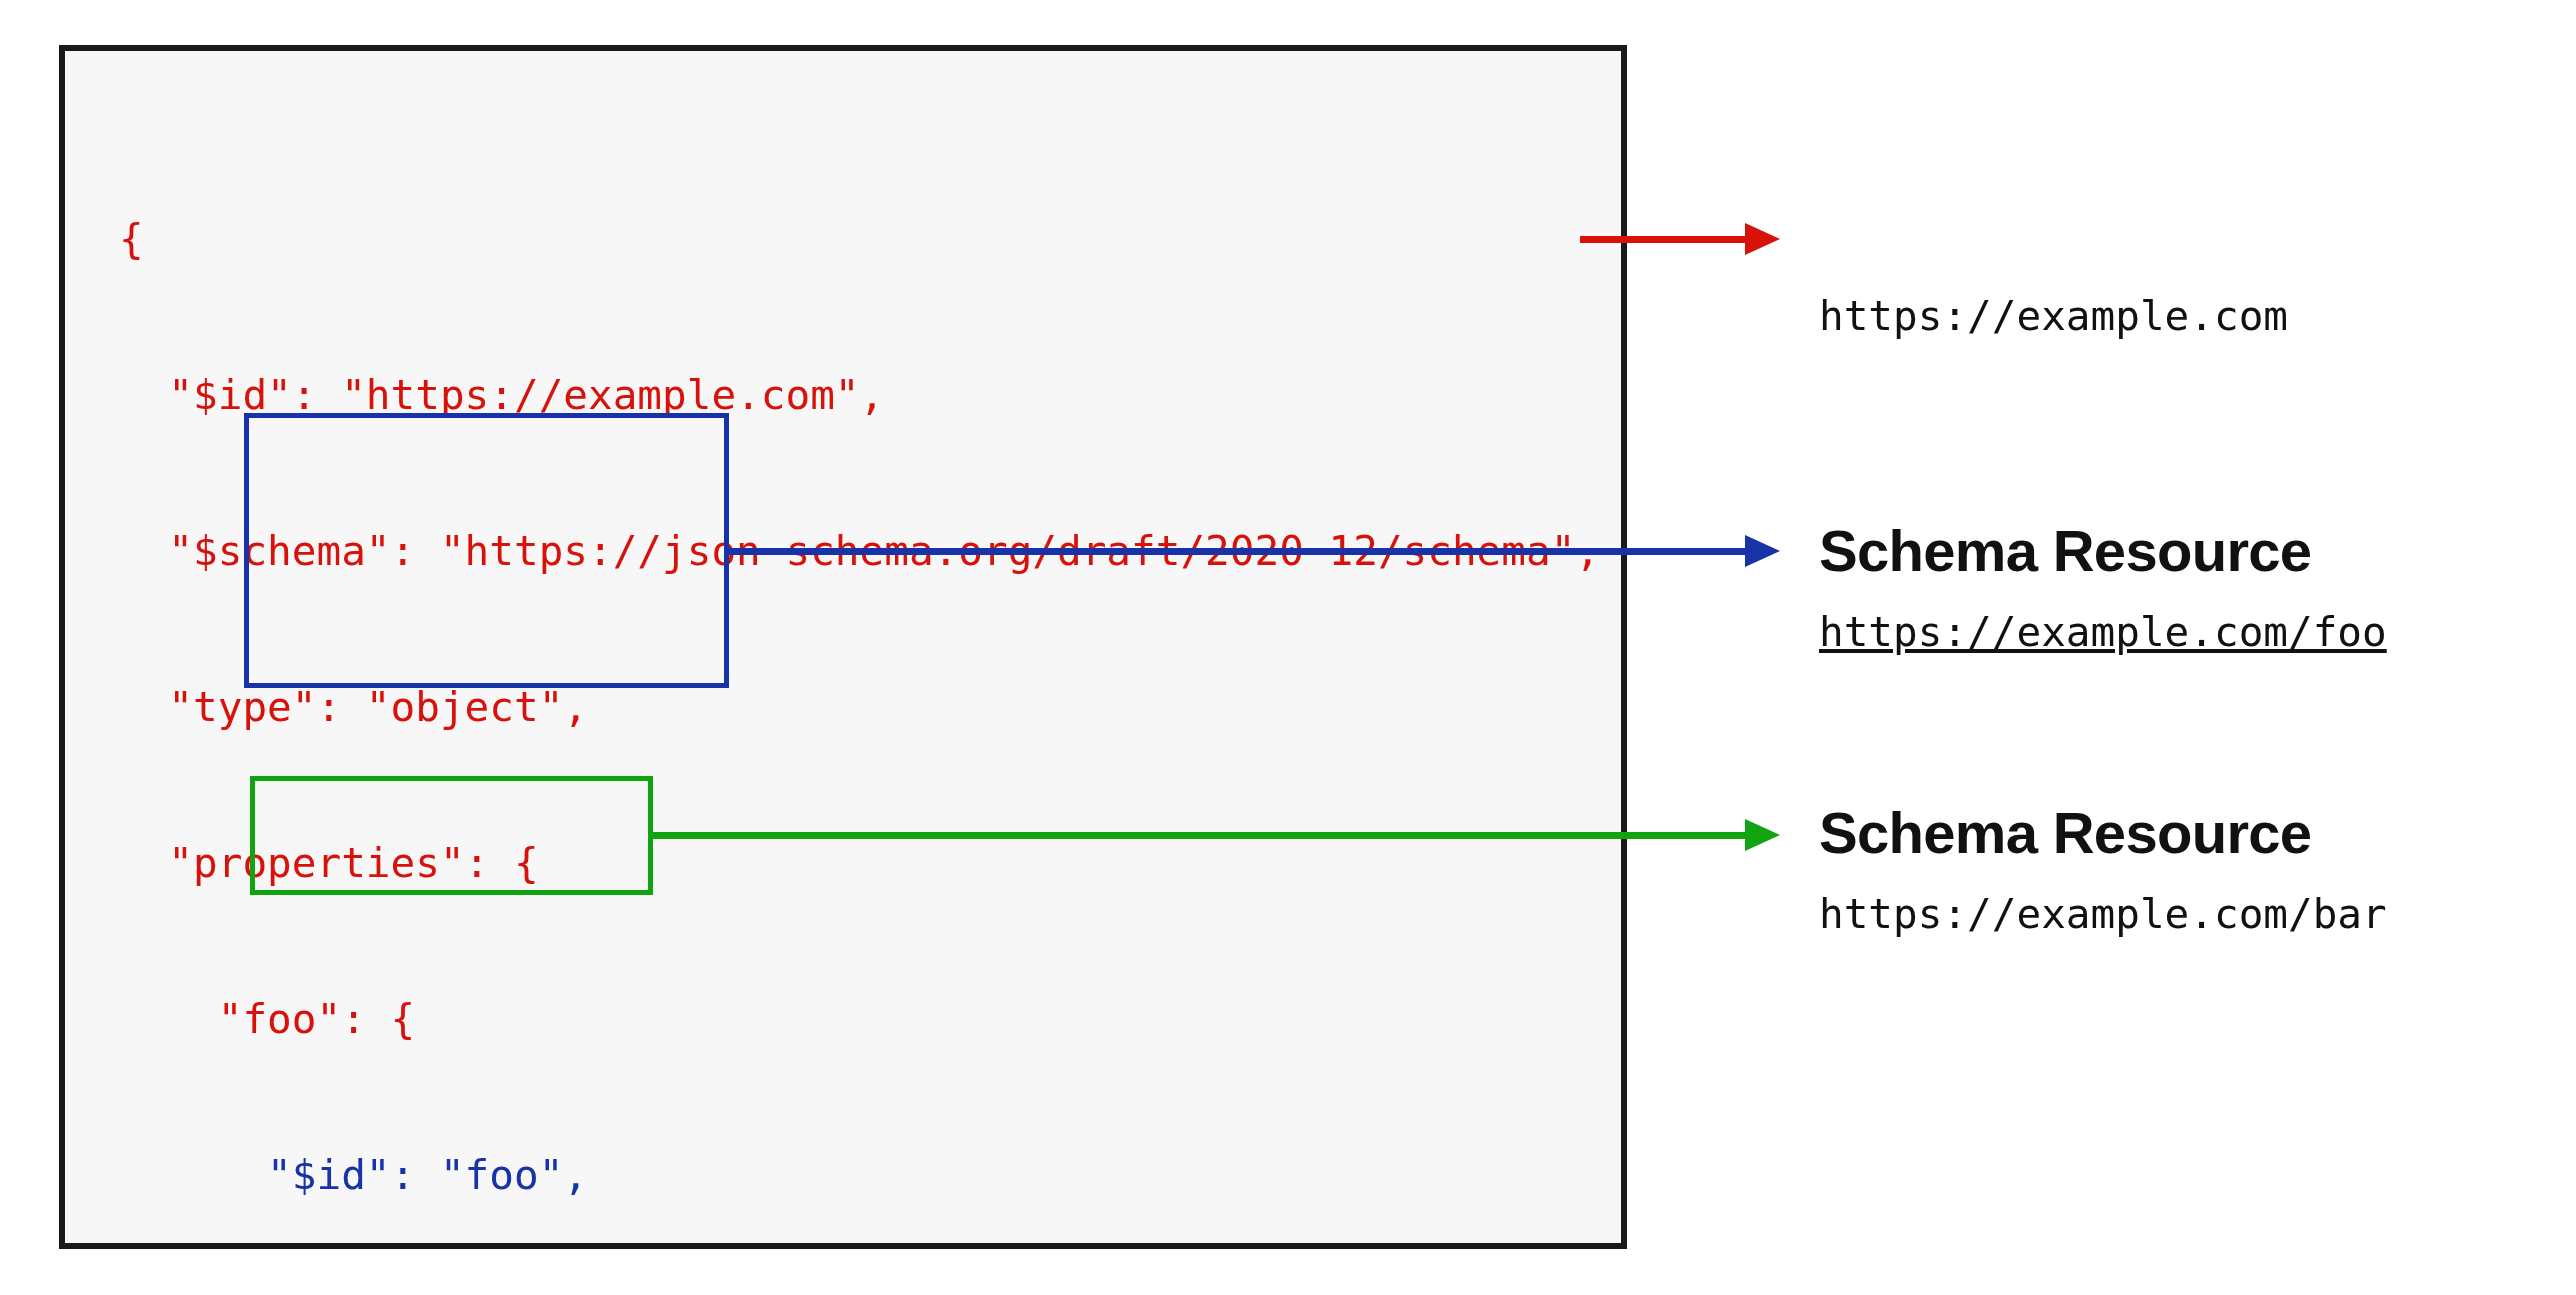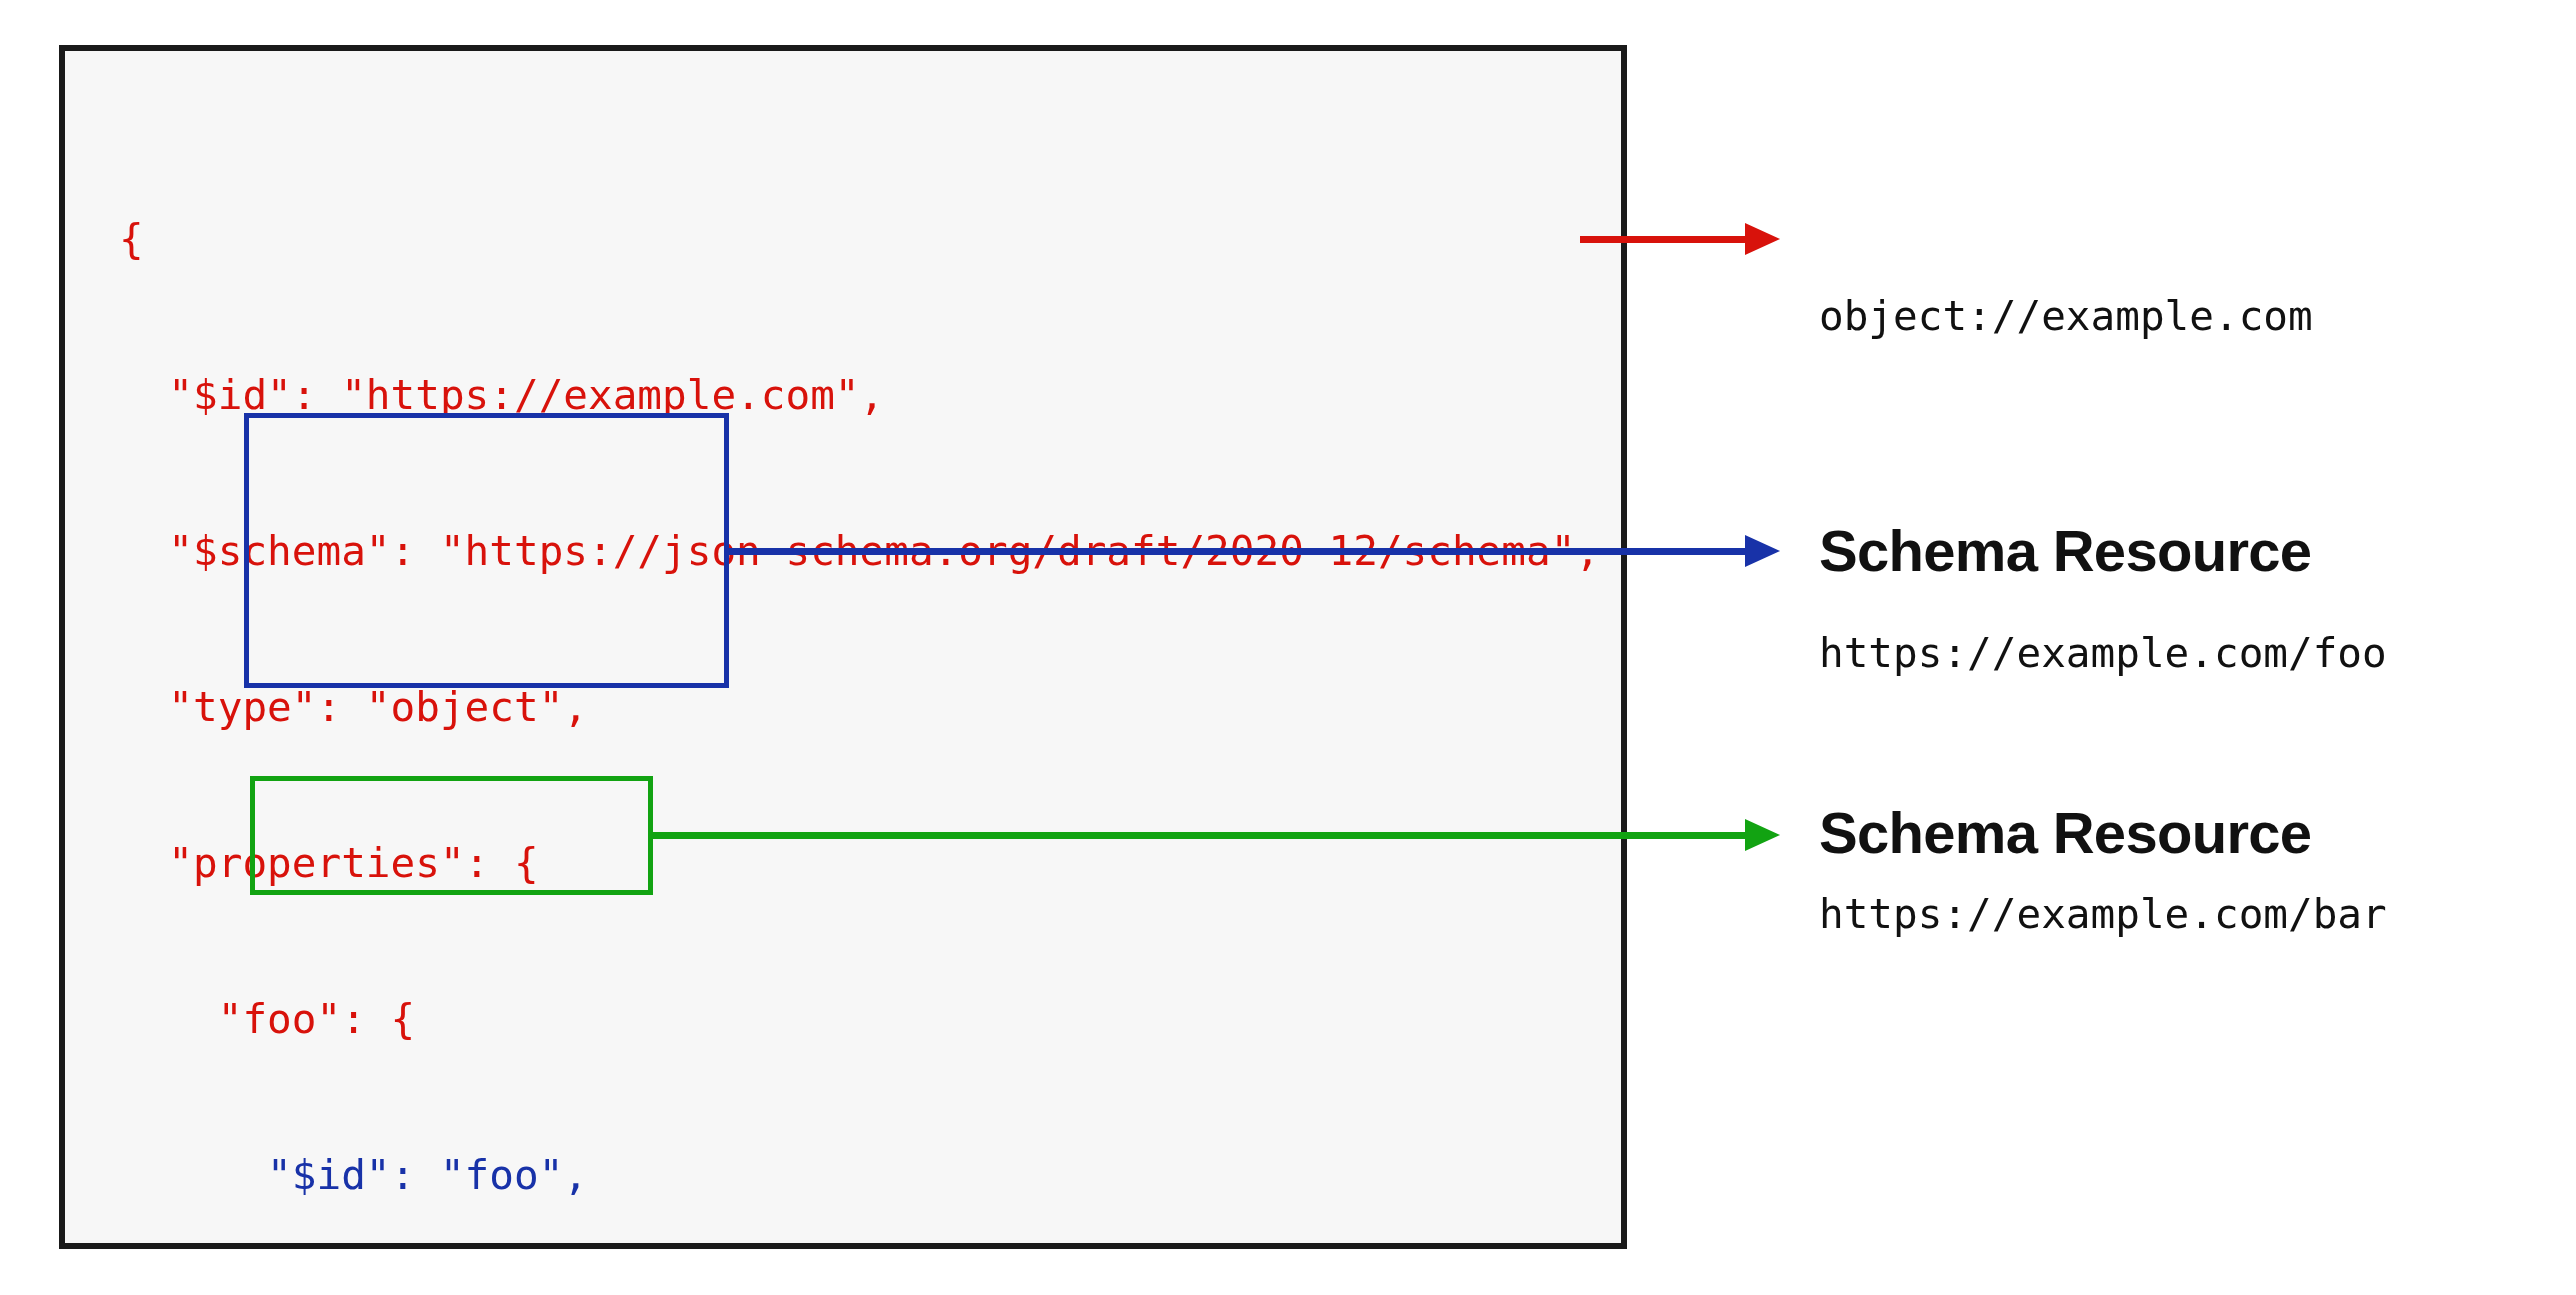--- a/index.html
+++ b/index.html
@@ -34,21 +34,21 @@
   .arrow.green .shaft{left:650px;top:832px;width:1098px;}
   .arrow.green .head {left:1745px;top:819px;border-left:35px solid #12a312;}
 
   
   .ann-title{position:absolute;left:1819px;font-weight:bold;font-size:58px;
              line-height:58px;color:#111111;letter-spacing:-0.7px;}
   .ann-url{position:absolute;left:1819px;
            font-family:"DejaVu Sans Mono","Liberation Mono",monospace;
            font-size:41px;line-height:41px;color:#111111;}
   .t0{top:203px;} .u0{top:296px;}
-  .t1{top:522px;} .u1{top:633px;}
+  .t1{top:522px;} .u1{top:612px;text-decoration:underline;}
   .t2{top:804px;} .u2{top:894px;}
 </style>
 </head>
 <body>
 
 <div class="stage">
 
   <div class="panel" style="background: rgb(247, 247, 247); border-color: rgb(26, 26, 26);"></div>
 
   <div class="code">
@@ -84,21 +84,21 @@
   </div>
   <div class="arrow blue">
     <div class="shaft" style="background: rgb(24, 50, 168);"></div>
     <div class="head" style="border-left-color: rgb(24, 50, 168);"></div>
   </div>
   <div class="arrow green">
     <div class="shaft" style="background: rgb(18, 163, 18);"></div>
     <div class="head" style="border-left-color: rgb(18, 163, 18);"></div>
   </div>
 
-  <div class="ann-url u0">object://example.com</div>
+  <div class="ann-url u0">https://example.com</div>
 
   <div class="ann-title t1">Schema Resource</div>
   <div class="ann-url u1">https://example.com/foo</div>
 
   <div class="ann-title t2">Schema Resource</div>
   <div class="ann-url u2">https://example.com/bar</div>
 
 </div>
 
 

